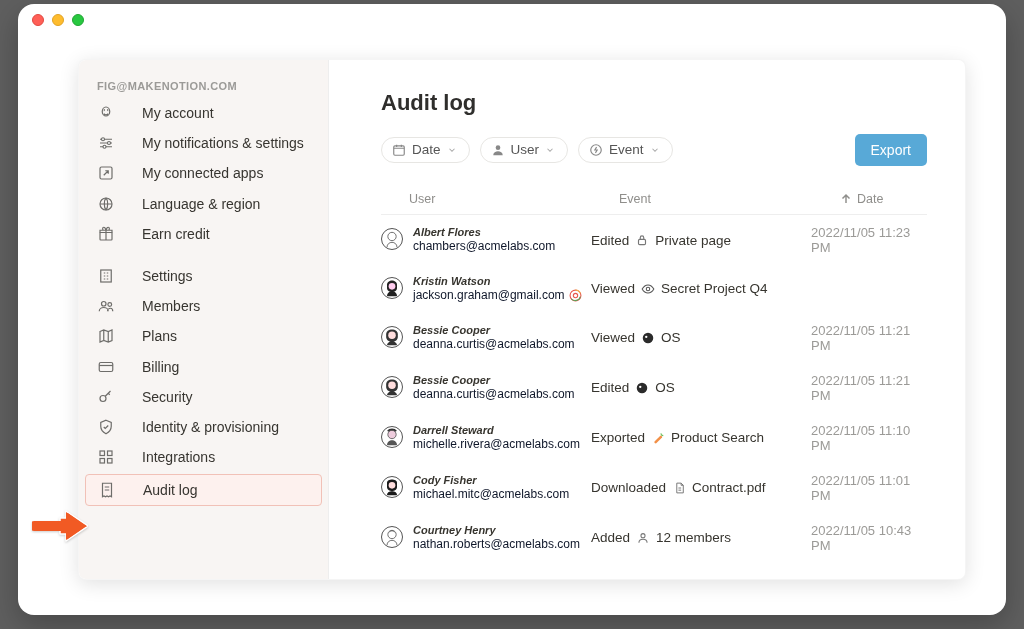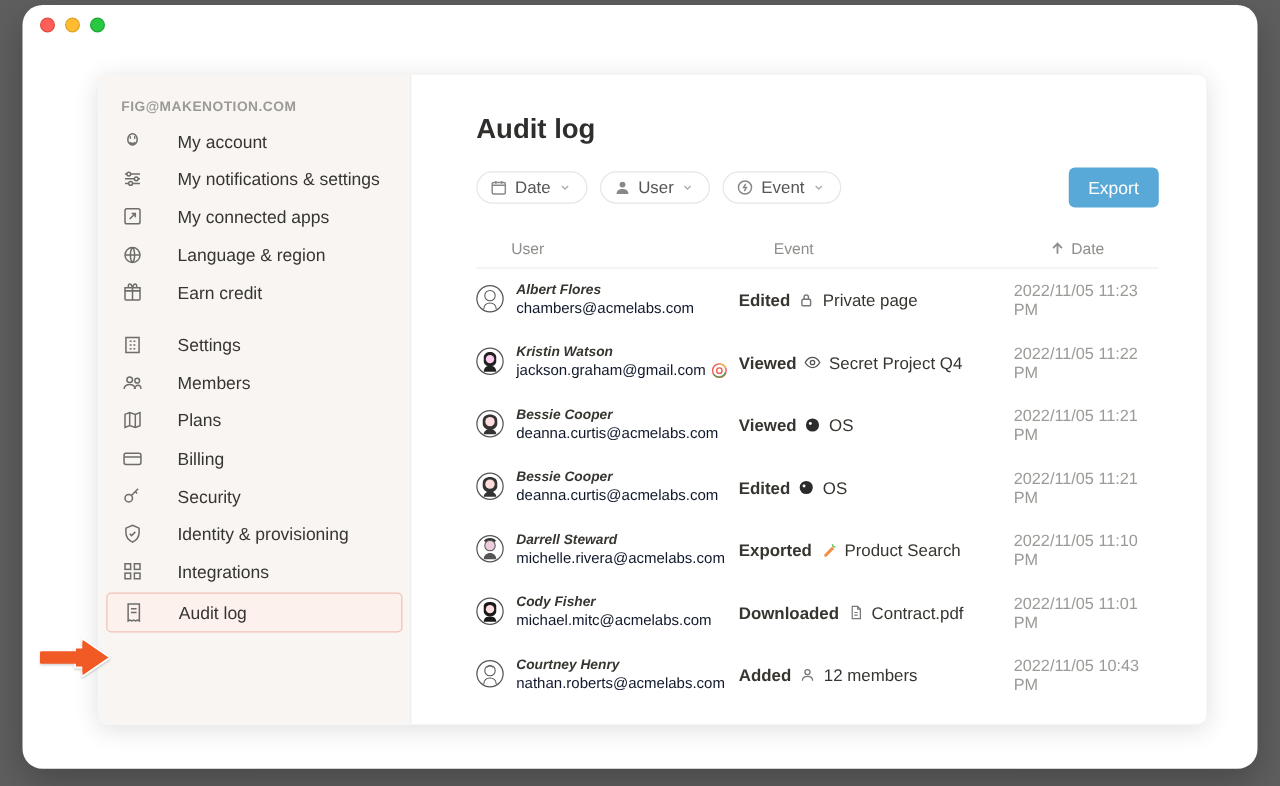--- a/index.html
+++ b/index.html
@@ -123,21 +123,21 @@
     flex-shrink:0;
     margin-top:2px;
     background:#fff;
     display:flex; align-items:center; justify-content:center;
     overflow:hidden;
   }
   .avatar svg { width:100%; height:100%;}
   .uname { font-weight:600; font-size:11px; line-height:1.2;font-style:italic;}
   .uemail { font-size:12px; color:#0f172a; line-height:1.2; display:flex; align-items:center; gap:4px;}
   .event-cell { display:flex; align-items:center; gap:6px; color:#37352f;}
-  .event-cell .verb { color:#37352f;font-weight:bold;}
+  .event-cell .verb { color:#37352f;}
   .date-cell { font-size:13px; color:#9b9a97;}
   .mini { width:14px; height:14px; display:inline-flex; align-items:center; justify-content:center;}
   .arrow-pointer {
     position:absolute;
     left: 14px;
     top: 504px;
     width: 56px; height: 36px;
     color:#f15a24;
     filter: drop-shadow(0 1px 1px rgba(0,0,0,.2));
     z-index:5;
@@ -389,21 +389,20 @@
     <div class="event-cell">
       <span class="verb">Viewed</span>
       <span class="mini">
                   <svg viewBox="0 0 24 24" width="16" height="14" fill="none" stroke="#555" stroke-width="1.8">
                     <path d="M2 12s4-7 10-7 10 7 10 7-4 7-10 7S2 12 2 12z"></path>
                     <circle cx="12" cy="12" r="3"></circle>
                   </svg>
                 </span>
       <span>Secret Project Q4</span>
     </div>
-    <div class="date-cell">2022/11/05 11:22 PM</div>
             </div>
             <div class="row">
     <div class="user-cell">
       <div class="avatar">
                   <svg viewBox="0 0 24 24">
                     <path d="M5 9c0-4 3-6 7-6s7 2 7 6v3c0 3-3 6-7 6s-7-3-7-6z" fill="#333"></path>
                     <circle cx="12" cy="10" r="4.5" fill="#fdd"></circle>
                     <path d="M6 22c0-3 3-5 6-5s6 2 6 5" fill="#333"></path>
                   </svg>
                 </div>

